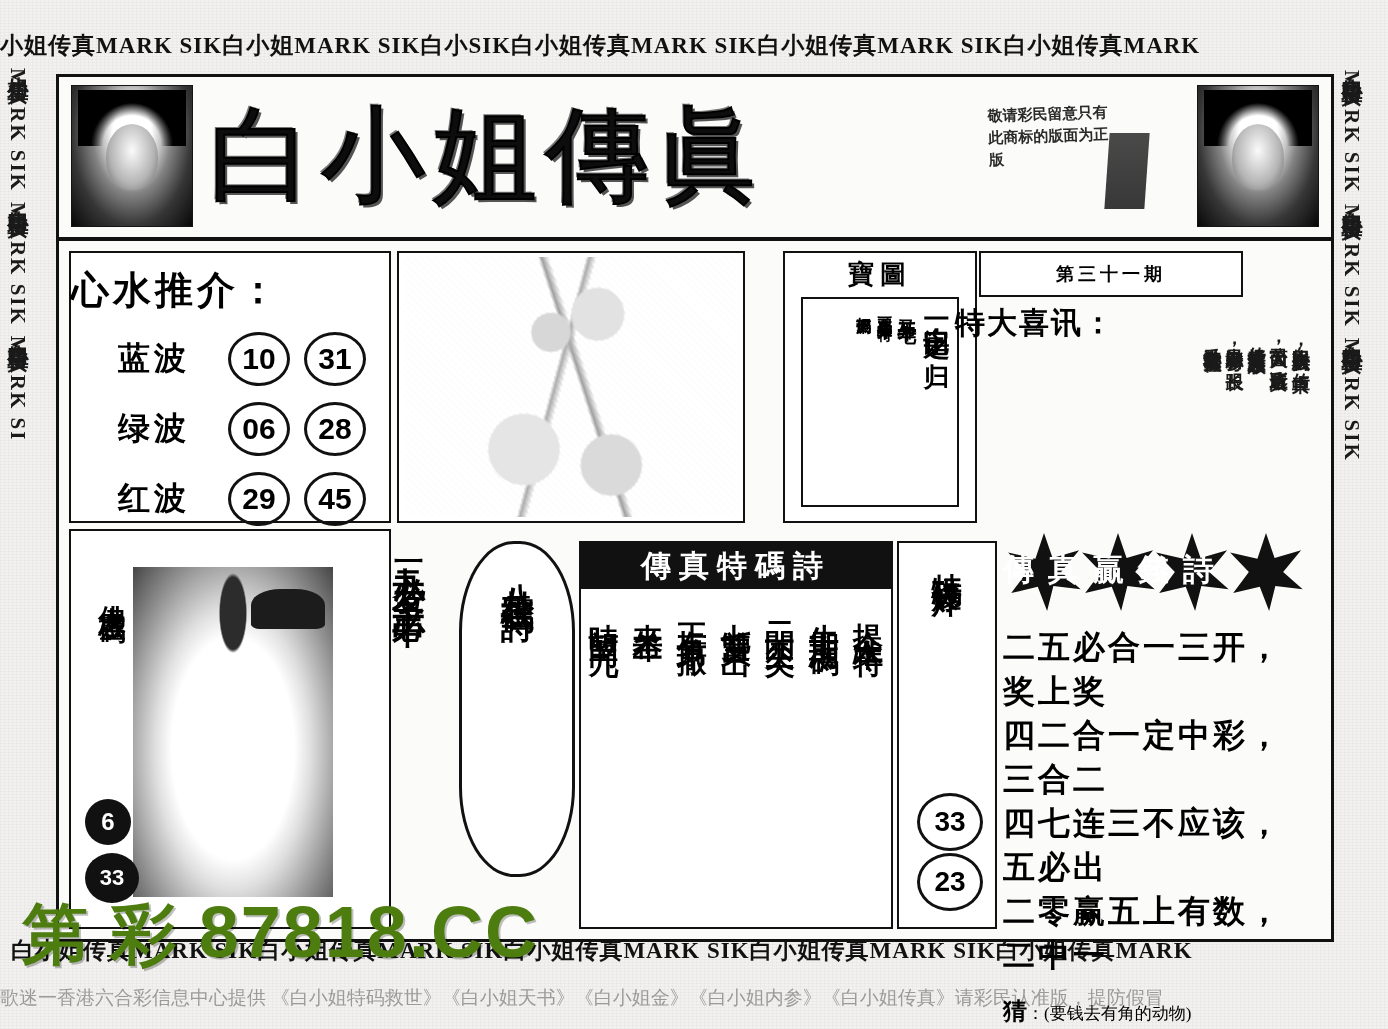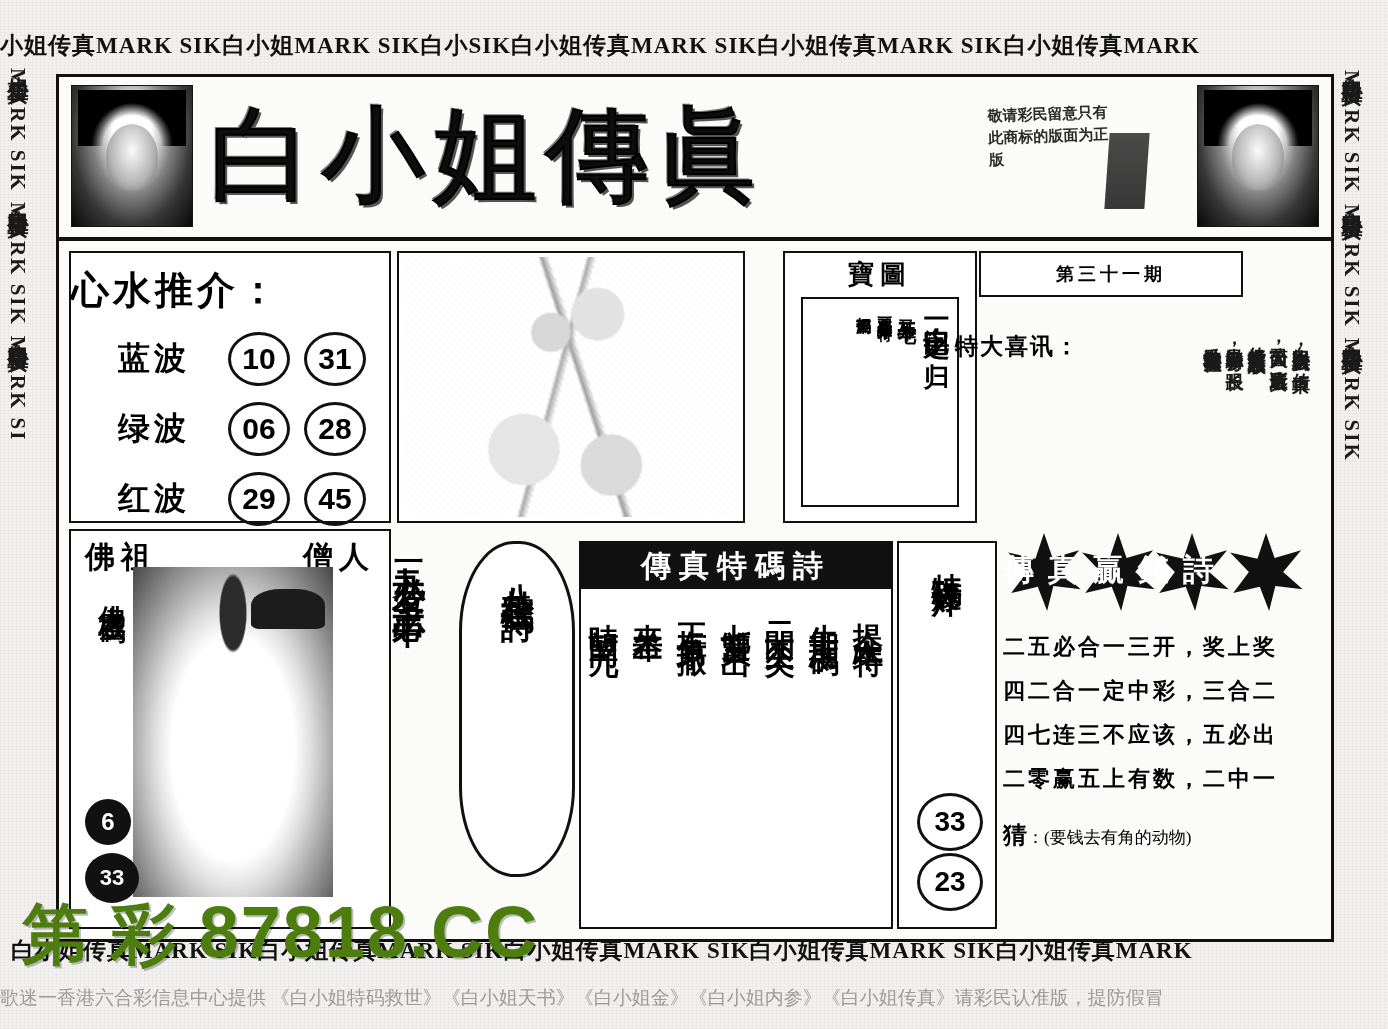--- a/index.html
+++ b/index.html
@@ -129,21 +129,21 @@
 
   
   .b-issue{left:920px;top:10px;width:260px;height:42px;border:2px solid #111;
            display:flex;align-items:center;justify-content:center;
            font-family:Liberation Mono, monospace;font-weight:bold;font-size:18px;letter-spacing:4px;}
 
   
   .b-news{left:896px;top:62px;width:356px;height:216px;border:none;background:transparent;}
   .news-wrap{position:absolute;inset:0;display:flex;flex-direction:row-reverse;gap:2px;}
   .news-wrap .vcol{font-size:18px;letter-spacing:1px;color:#1a1a1a;}
-  .news-head{position:absolute;left:0;top:0;font-family:"Liberation Serif",serif;font-weight:bold;font-size:23px;letter-spacing:2px;margin-top:28px;}
+  .news-head{position:absolute;left:0;top:0;font-family:"Liberation Serif",serif;font-weight:bold;font-size:30px;letter-spacing:2px;}
 
   
   .b-bagua{left:400px;top:300px;width:110px;height:330px;border:3px solid #111;border-radius:55px/90px;background:#fff;}
   .bagua-text{position:absolute;inset:14px 0;display:flex;justify-content:center;}
   .bagua-text .vcol{font-size:33px;letter-spacing:6px;}
 
   
   .b-sanjiu{left:332px;top:292px;width:62px;height:392px;border:none;background:transparent;}
   .b-sanjiu .vcol{font-size:33px;letter-spacing:8px;line-height:1.05;font-weight:bold;}
 
@@ -170,21 +170,21 @@
   .win-banner{position:relative;height:76px;}
   .star{position:absolute;width:78px;height:78px;background:#111;
         clip-path:polygon(50% 0,61% 32%,95% 22%,72% 50%,97% 72%,62% 68%,54% 100%,42% 69%,8% 77%,28% 50%,4% 25%,39% 33%);}
   .win-banner .s1{left:2px;top:0;}
   .win-banner .s2{left:76px;top:0;}
   .win-banner .s3{left:150px;top:0;}
   .win-banner .s4{left:224px;top:0;}
   .win-banner .txt{position:absolute;left:0;top:16px;width:302px;color:#fff;
                    font-family:"Liberation Serif",serif;font-weight:bold;font-size:31px;letter-spacing:14px;}
   .win-lines{margin-top:16px;font-family:"Liberation Serif",serif;font-weight:bold;
-             font-size:22px;line-height:44px;letter-spacing:3px;}
+             font-size:32px;line-height:44px;letter-spacing:3px;}
   .win-guess{margin-top:18px;font-family:"Liberation Serif",serif;font-weight:bold;font-size:24px;}
   .win-guess span.small{font-size:17px;font-weight:normal;text-align:center;}
 
   
   .watermark{position:absolute;left:22px;top:890px;width:1050px;height:80px;
              font-family:"Liberation Sans",sans-serif;font-weight:bold;font-size:66px;
              color:#4d7c0f;letter-spacing:2px;text-shadow:2px 2px 0 rgba(0,0,0,.25);
              white-space:nowrap;}
   .watermark .num{font-size:72px;}
 </style>
@@ -237,24 +237,20 @@
           <div class="ball">28</div>
         </div>
         <div class="xs-row">
           <div class="xs-label">红波</div>
           <div class="ball">29</div>
           <div class="ball">45</div>
         </div>
       </div>
 
       <div class="box b-monk">
-        <div class="monk-top">
-          <span>佛祖</span>
-          <span>僧人</span>
-        </div>
         <div class="monk-sub">佛人靈碼</div>
         <div class="monk-fig">
           <div class="monk-hat"></div>
         </div>
         <div class="monk-ball mb1">6</div>
         <div class="monk-ball mb2">33</div>
       </div>
 
       <div class="box b-sanjiu">
         <div class="vcol">三九必发三主必中</div>

